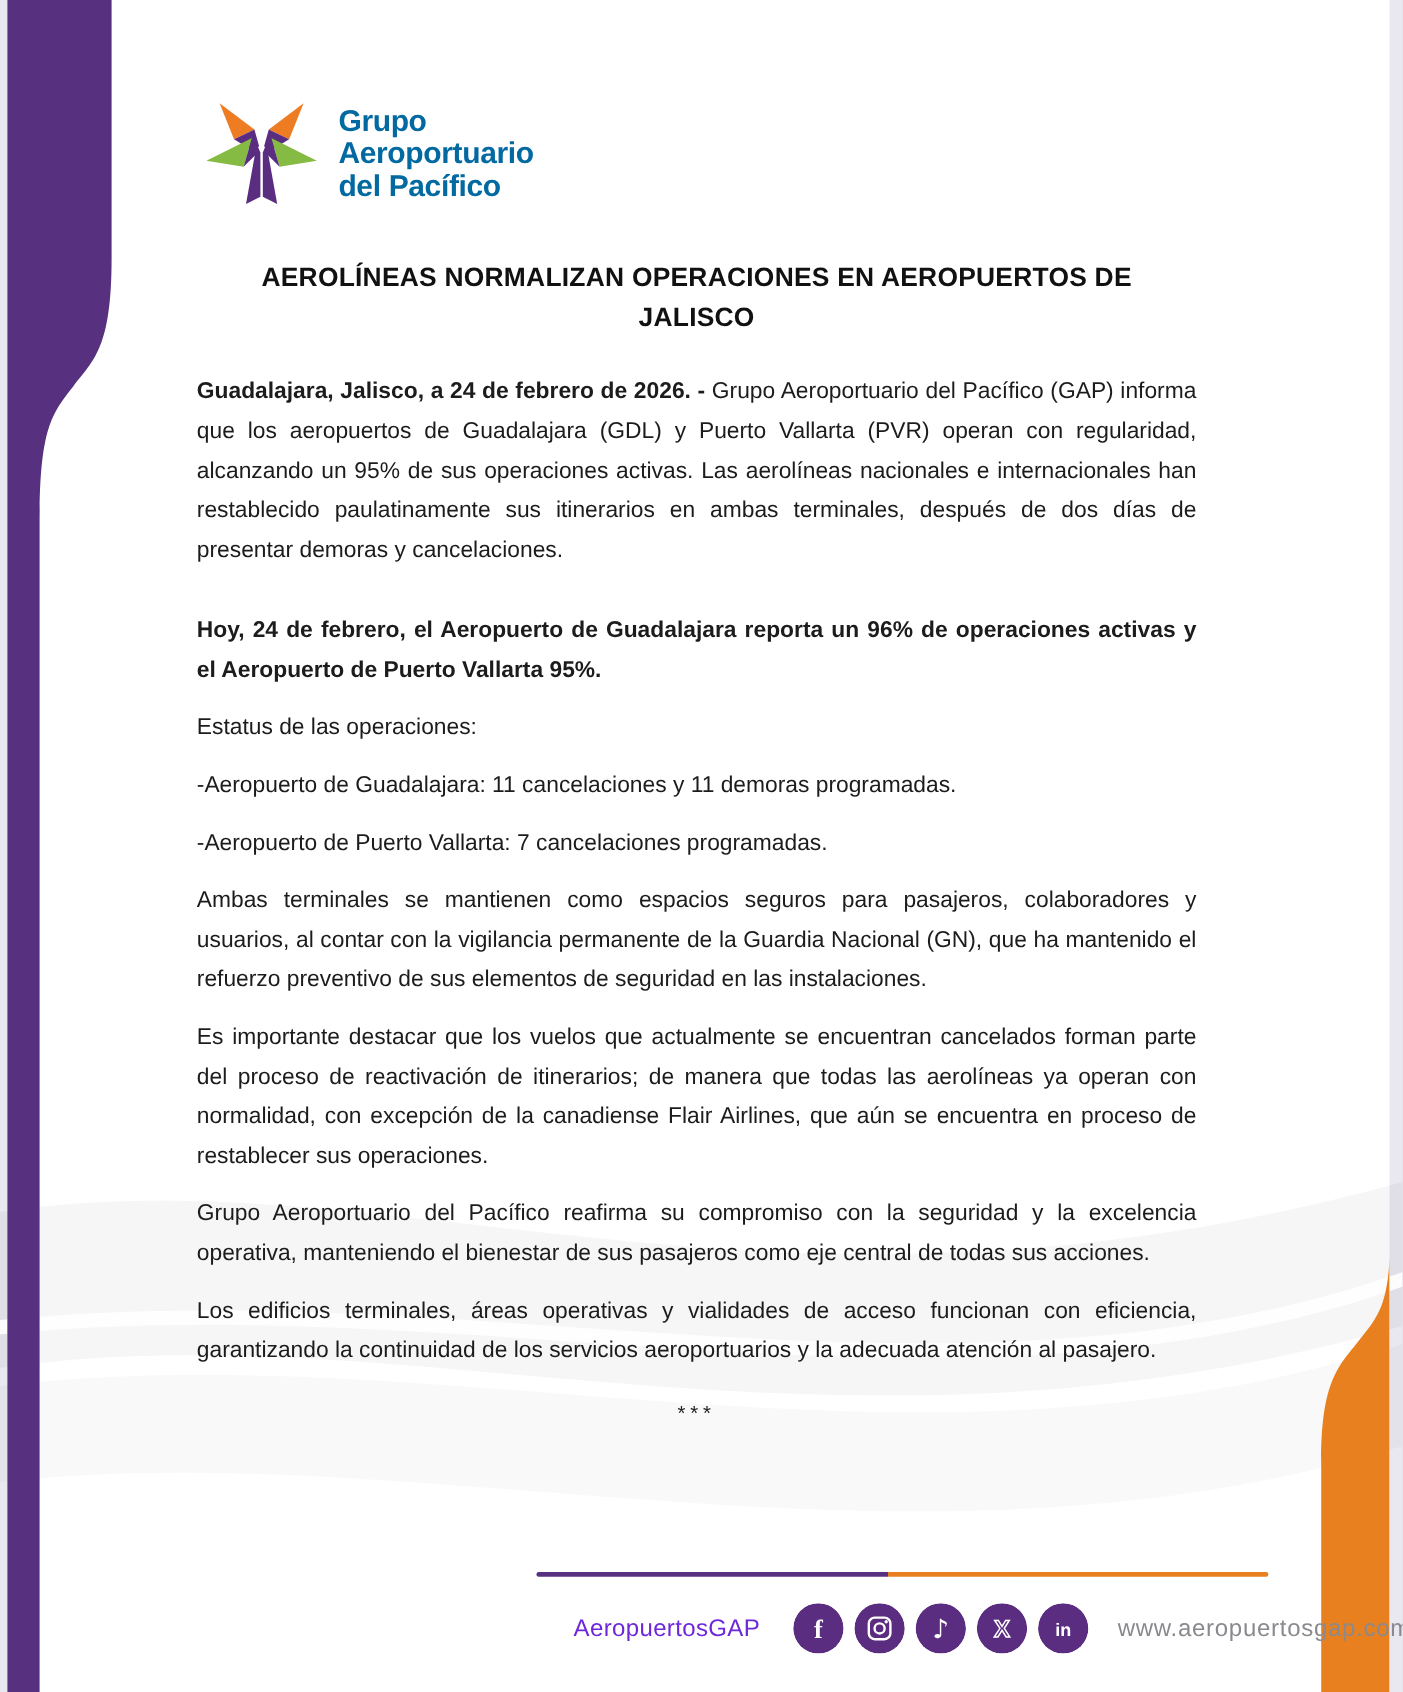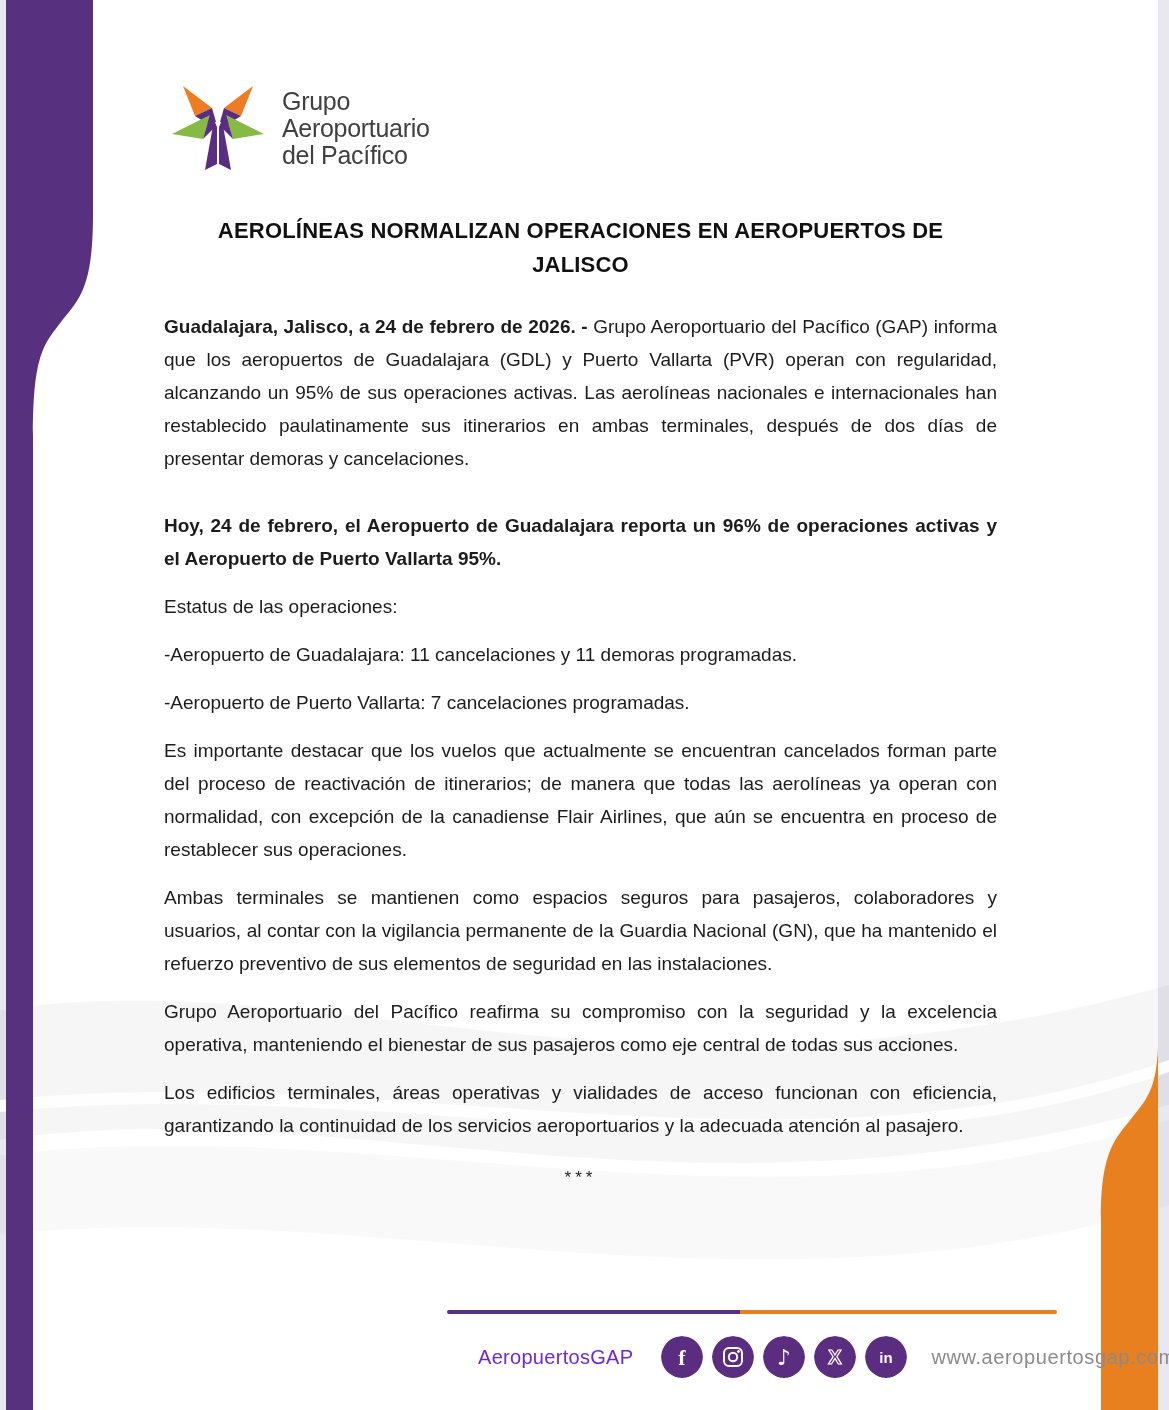--- a/index.html
+++ b/index.html
@@ -6,21 +6,21 @@
   body{background:#d8d6e2;font-family:"Liberation Sans",sans-serif;}
   .canvas{position:relative;width:1169px;height:1410px;background:#e9e7f0;overflow:hidden;}
   .sheet{position:absolute;left:6px;top:0;width:1152px;height:1410px;background:#ffffff;}
   .swoosh-svg{position:absolute;left:0;top:0;pointer-events:none;}
   .accent-svg{position:absolute;top:0;pointer-events:none;}
   .accent-left{left:6px;}
   .accent-right{right:11px;}
 
   .logo{position:absolute;left:168px;top:78px;display:flex;align-items:center;}
   .logo-star{width:100px;height:100px;flex:0 0 auto;}
-  .logo-text{margin-left:14px;color:#404040;font-weight:normal;font-size:25px;line-height:1.08;letter-spacing:-0.3px;}
+  .logo-text{margin-left:14px;color:#0369a1;font-weight:bold;font-size:25px;line-height:1.08;letter-spacing:-0.3px;}
 
   .content{position:absolute;left:164px;top:214px;width:833px;color:#1c1c1c;}
   .doc-title{font-size:22px;font-weight:bold;text-align:center;line-height:1.55;letter-spacing:0.2px;color:#111;margin:0 0 28px 0;}
   .para{font-size:19px;line-height:33px;text-align:justify;margin:0 0 15px 0;}
   .para.bold{font-weight:bold;margin-top:34px;}
   .para .lead{font-weight:bold;}
   .separator{margin-top:26px;text-align:center;font-size:17px;letter-spacing:4px;color:#222;}
 
   .footer-divider{position:absolute;left:447px;top:1310px;width:610px;height:4px;border-radius:2px;}
   .footer-row{position:absolute;left:478px;top:1336px;display:flex;align-items:center;}
@@ -73,22 +73,22 @@
     <h1 class="doc-title">
       <span>AEROLÍNEAS NORMALIZAN OPERACIONES EN AEROPUERTOS DE</span><br>
       <span>JALISCO</span>
     </h1>
     <div id="paragraphs">
         <p class="para"><span class="lead">Guadalajara, Jalisco, a 24 de febrero de 2026. - </span>Grupo Aeroportuario del Pacífico (GAP) informa que los aeropuertos de Guadalajara (GDL) y Puerto Vallarta (PVR) operan con regularidad, alcanzando un 95% de sus operaciones activas. Las aerolíneas nacionales e internacionales han restablecido paulatinamente sus itinerarios en ambas terminales, después de dos días de presentar demoras y cancelaciones.</p>
         <p class="para bold">Hoy, 24 de febrero, el Aeropuerto de Guadalajara reporta un 96% de operaciones activas y el Aeropuerto de Puerto Vallarta 95%.</p>
         <p class="para">Estatus de las operaciones:</p>
         <p class="para">-Aeropuerto de Guadalajara: 11 cancelaciones y 11 demoras programadas.</p>
         <p class="para">-Aeropuerto de Puerto Vallarta: 7 cancelaciones programadas.</p>
+        <p class="para">Ambas terminales se mantienen como espacios seguros para pasajeros, colaboradores y usuarios, al contar con la vigilancia permanente de la Guardia Nacional (GN), que ha mantenido el refuerzo preventivo de sus elementos de seguridad en las instalaciones.</p>
         <p class="para">Es importante destacar que los vuelos que actualmente se encuentran cancelados forman parte del proceso de reactivación de itinerarios; de manera que todas las aerolíneas ya operan con normalidad, con excepción de la canadiense Flair Airlines, que aún se encuentra en proceso de restablecer sus operaciones.</p>
-        <p class="para">Ambas terminales se mantienen como espacios seguros para pasajeros, colaboradores y usuarios, al contar con la vigilancia permanente de la Guardia Nacional (GN), que ha mantenido el refuerzo preventivo de sus elementos de seguridad en las instalaciones.</p>
         <p class="para">Grupo Aeroportuario del Pacífico reafirma su compromiso con la seguridad y la excelencia operativa, manteniendo el bienestar de sus pasajeros como eje central de todas sus acciones.</p>
         <p class="para">Los edificios terminales, áreas operativas y vialidades de acceso funcionan con eficiencia, garantizando la continuidad de los servicios aeroportuarios y la adecuada atención al pasajero.</p>
       </div>
     <div class="separator">***</div>
   </div>
 
   <div class="footer-divider" style="background: linear-gradient(to right, rgb(87, 49, 128) 0%, rgb(87, 49, 128) 48%, rgb(232, 128, 31) 48%, rgb(232, 128, 31) 100%);"></div>
   <div class="footer-row">
     <span class="footer-handle">AeropuertosGAP</span>
     <span class="social-icons" id="social-icons">

